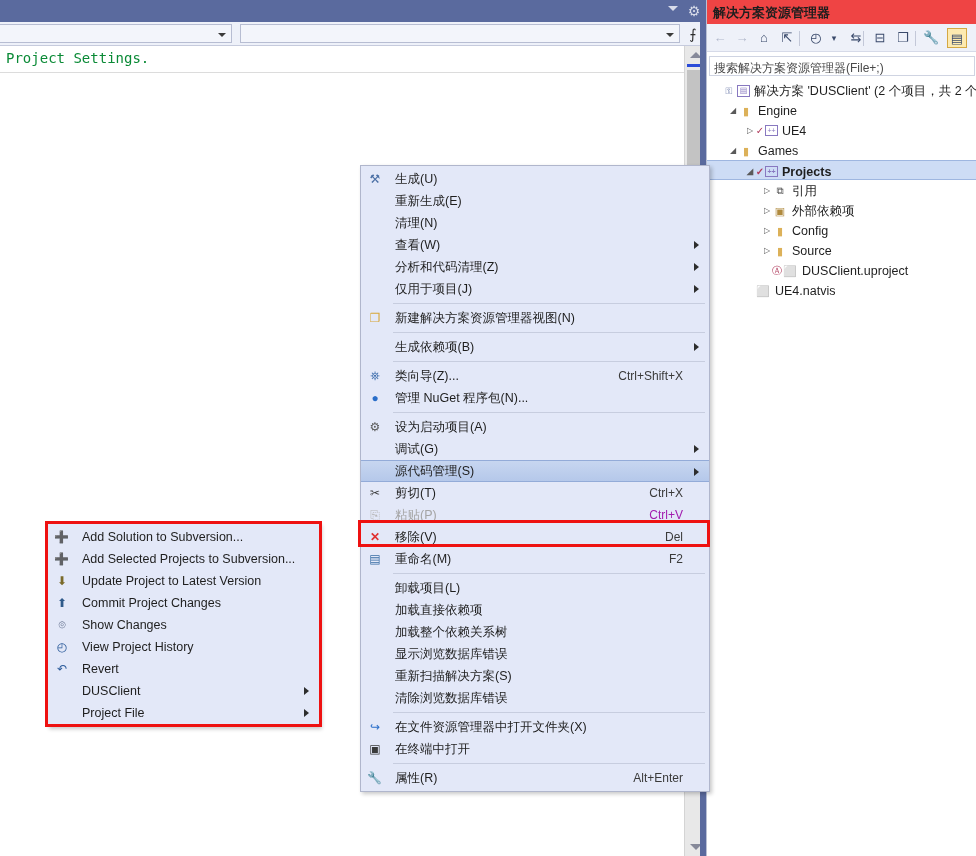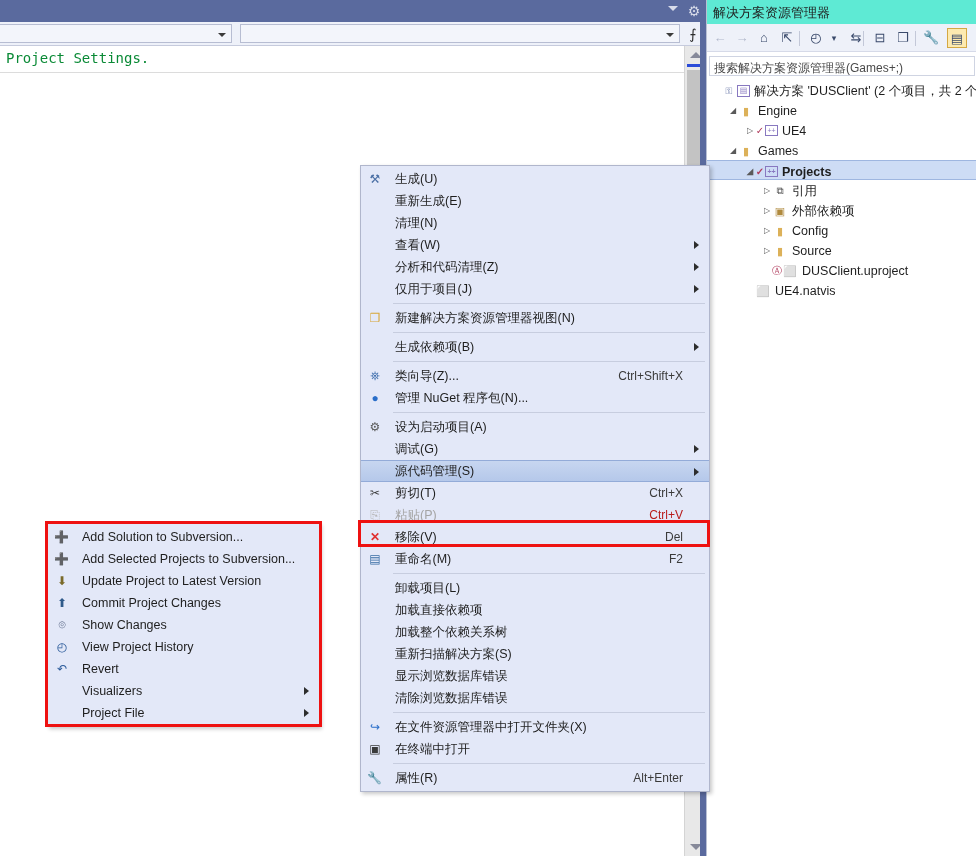--- a/index.html
+++ b/index.html
@@ -158,22 +158,23 @@
     left: 706px; top: 0;
     width: 270px; height: 856px;
     background: #ffffff;
     border-left: 1px solid #b9c0d4;
     box-sizing: border-box;
   }
   #se-header {
     position: absolute;
     left: 0; top: 0;
     width: 270px; height: 24px;
-    background: #5eead4;
-    box-sizing: border-box;
+    background: #ef4444;
+    box-sizing: border-box;
+    font-weight: bold;
   }
   #se-header .se-title {
     position: absolute;
     left: 6px; top: 4px;
     font-size: 13px;
     color: #1e1e1e;
   }
   #se-toolbar {
     position: absolute;
     left: 0; top: 24px;
@@ -332,21 +333,21 @@
     text-align: center;
     line-height: 16px;
     font-size: 12px;
   }
   .mi .mi-shortcut {
     position: absolute;
     right: 26px; top: 0;
     font-size: 12px;
     color: #3a3a3a;
   }
-  .mi.disabled .mi-shortcut { color: #b91c1c; }
+  .mi.disabled .mi-shortcut { color: #a21caf; }
   .mi .mi-arrow {
     position: absolute;
     right: 10px; top: 7px;
     width: 0; height: 0;
     border-top: 4px solid transparent;
     border-bottom: 4px solid transparent;
     border-left: 5px solid #2d2d2d;
   }
   .mi-sep {
     height: 1px;
@@ -459,21 +460,21 @@
       <div class="se-tool" style="left: 139px;">⇆</div>
       <div class="se-tool" style="left: 163px;">⊟</div>
       <div class="se-tool" style="left: 186px;">❐</div>
       <div class="se-tool" style="left: 214px;">🔧</div>
       <div class="se-tool active" style="left: 240px;">▤</div>
       <div class="se-sep" style="left: 92px;"></div>
       <div class="se-sep" style="left: 156px;"></div>
       <div class="se-sep" style="left: 208px;"></div>
     </div>
   <div id="se-search">
-    <span class="ph">搜索解决方案资源管理器(Games+;)</span>
+    <span class="ph">搜索解决方案资源管理器(File+;)</span>
   </div>
   <div id="se-tree">
       <div class="tree-row"><span style="display: inline-block; width: 4px;"></span><span class="tw-exp"></span><span class="tw-icon tw-lock">⚿</span><span class="ico-sln">▤</span><span class="tw-label">解决方案 'DUSClient' (2 个项目，共 2 个)</span></div>
       <div class="tree-row"><span style="display: inline-block; width: 21px;"></span><span class="tw-exp">◢</span><span class="tw-icon ico-folder">▮</span><span class="tw-label">Engine</span></div>
       <div class="tree-row"><span style="display: inline-block; width: 38px;"></span><span class="tw-exp">▷</span><span class="tw-check">✓</span><span class="ico-cpp" style="font-size: 7px;">++</span><span class="tw-label">UE4</span></div>
       <div class="tree-row"><span style="display: inline-block; width: 21px;"></span><span class="tw-exp">◢</span><span class="tw-icon ico-folder">▮</span><span class="tw-label">Games</span></div>
       <div class="tree-row selected"><span style="display: inline-block; width: 38px;"></span><span class="tw-exp">◢</span><span class="tw-check">✓</span><span class="ico-cpp" style="font-size: 7px;">++</span><span class="tw-label">Projects</span></div>
       <div class="tree-row"><span style="display: inline-block; width: 55px;"></span><span class="tw-exp">▷</span><span class="tw-icon ico-ref">⧉</span><span class="tw-label">引用</span></div>
       <div class="tree-row"><span style="display: inline-block; width: 55px;"></span><span class="tw-exp">▷</span><span class="tw-icon ico-dep">▣</span><span class="tw-label">外部依赖项</span></div>
       <div class="tree-row"><span style="display: inline-block; width: 55px;"></span><span class="tw-exp">▷</span><span class="tw-icon ico-cfg">▮</span><span class="tw-label">Config</span></div>
@@ -504,39 +505,39 @@
       <div class="mi"><span>调试(G)</span><span class="mi-arrow"></span></div>
       <div class="mi highlighted"><span>源代码管理(S)</span><span class="mi-arrow"></span></div>
       <div class="mi"><span class="mi-icon glyph-cut">✂</span><span>剪切(T)</span><span class="mi-shortcut">Ctrl+X</span></div>
       <div class="mi disabled"><span class="mi-icon glyph-paste">⎘</span><span>粘贴(P)</span><span class="mi-shortcut">Ctrl+V</span></div>
       <div class="mi"><span class="mi-icon glyph-remove">✕</span><span>移除(V)</span><span class="mi-shortcut">Del</span></div>
       <div class="mi"><span class="mi-icon glyph-rename">▤</span><span>重命名(M)</span><span class="mi-shortcut">F2</span></div>
       <div class="mi-sep"></div>
       <div class="mi"><span>卸载项目(L)</span></div>
       <div class="mi"><span>加载直接依赖项</span></div>
       <div class="mi"><span>加载整个依赖关系树</span></div>
+      <div class="mi"><span>显示浏览数据库错误</span></div>
       <div class="mi"><span>重新扫描解决方案(S)</span></div>
-      <div class="mi"><span>显示浏览数据库错误</span></div>
       <div class="mi"><span>清除浏览数据库错误</span></div>
       <div class="mi-sep"></div>
       <div class="mi"><span class="mi-icon glyph-openfolder">↪</span><span>在文件资源管理器中打开文件夹(X)</span></div>
       <div class="mi"><span class="mi-icon glyph-terminal">▣</span><span>在终端中打开</span></div>
       <div class="mi-sep"></div>
       <div class="mi"><span class="mi-icon glyph-props">🔧</span><span>属性(R)</span><span class="mi-shortcut">Alt+Enter</span></div>
     </div>
 </div>
 
 <div id="scc-submenu">
   <div id="scc-submenu-items">
       <div class="mi"><span class="mi-icon glyph-svnadd">➕</span><span>Add Solution to Subversion...</span></div>
       <div class="mi"><span class="mi-icon glyph-svnadd">➕</span><span>Add Selected Projects to Subversion...</span></div>
       <div class="mi"><span class="mi-icon glyph-update">⬇</span><span>Update Project to Latest Version</span></div>
       <div class="mi"><span class="mi-icon glyph-commit">⬆</span><span>Commit Project Changes</span></div>
       <div class="mi"><span class="mi-icon glyph-changes">⌾</span><span>Show Changes</span></div>
       <div class="mi"><span class="mi-icon glyph-history">◴</span><span>View Project History</span></div>
       <div class="mi"><span class="mi-icon glyph-revert">↶</span><span>Revert</span></div>
-      <div class="mi"><span>Visualizers</span><span class="mi-arrow"></span></div>
+      <div class="mi"><span>DUSClient</span><span class="mi-arrow"></span></div>
       <div class="mi"><span>Project File</span><span class="mi-arrow"></span></div>
     </div>
 </div>
 
 <div id="redbox-scc"></div>
 <div id="redbox-submenu"></div>
 
 </body></html>

